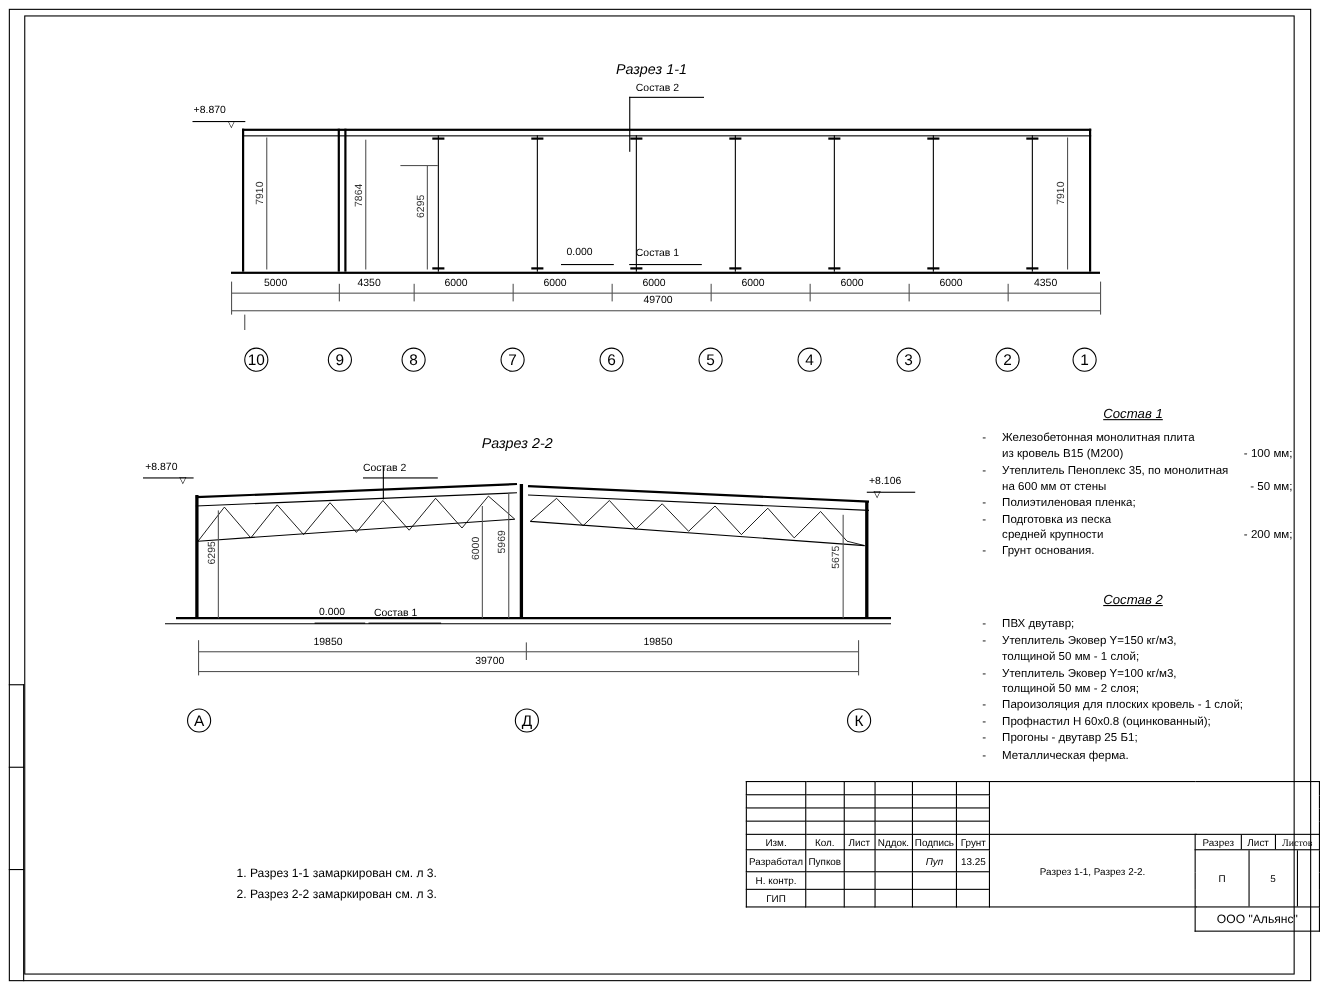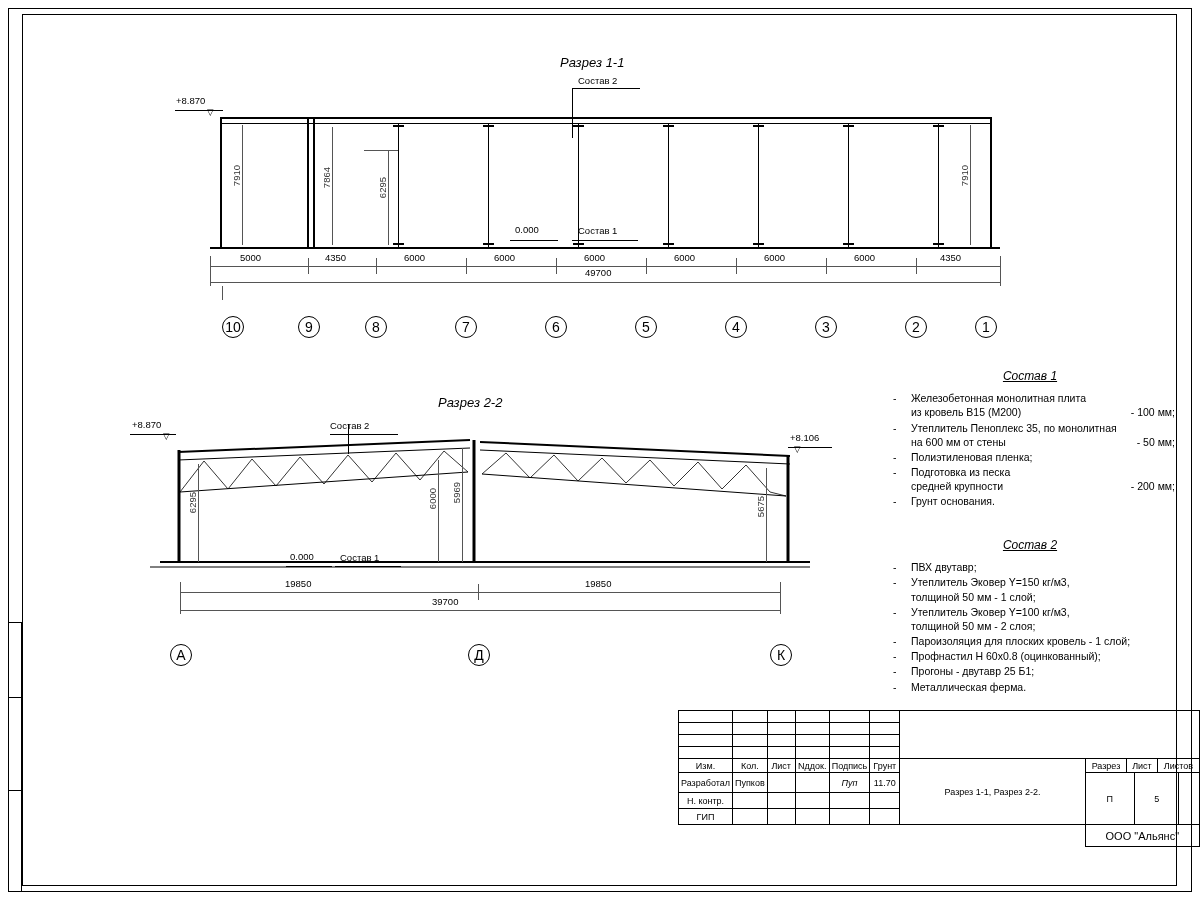--- a/index.html
+++ b/index.html
@@ -321,20 +321,24 @@
         <span class="dash">-</span>
         <span>Прогоны - двутавр 25 Б1;</span>
       </li>
       <li>
         <span class="dash">-</span>
         <span>Металлическая ферма.</span>
       </li>
     </ul>
   </div>
 
+  <div class="notes">
+    <div>1. Разрез 1-1 замаркирован см. л 3.</div>
+    <div>2. Разрез 2-2 замаркирован см. л 3.</div>
+  </div>
 
   <div id="stamp">
     <table>
       <tbody>
           <tr>
         <td style="width:36px; height:12px;"></td>
         <td style="width:28px;"></td>
         <td style="width:28px;"></td>
         <td style="width:34px;"></td>
         <td style="width:40px;"></td>
@@ -372,33 +376,33 @@
         <td class="c">Nддок.</td>
         <td class="c">Подпись</td>
         <td class="c">Грунт</td>
         <td rowspan="4" colspan="2" class="c" style="width:150px;">Разрез 1-1, Разрез 2-2.</td>
         <td colspan="2" style="height:14px; padding:0;">
           <table style="width:100%; height:100%; border-collapse:collapse;">
             <tbody>
                   <tr>
               <td class="c" style="border:none; border-right:1px solid #000;">Разрез</td>
               <td class="c" style="border:none; border-right:1px solid #000;">Лист</td>
-              <td class="c" style="border:none;">Листов</td>
+              <td class="c" style="border:none;font-family:Liberation Serif, serif;">Листов</td>
             </tr>
           </tbody>
               </table>
         </td>
       </tr>
       <tr>
         <td class="c" style="height:20px;">Разработал</td>
         <td class="c">Пупков</td>
         <td class="c"></td>
         <td class="c"></td>
         <td class="c" style="font-style:italic;">Пуп</td>
-        <td class="c">11.70</td>
+        <td class="c">13.25</td>
         <td colspan="2" rowspan="3" style="padding:0;">
           <table style="width:100%; height:100%; border-collapse:collapse;">
             <tbody>
                   <tr>
               <td class="c" style="border:none; border-right:1px solid #000;">П</td>
               <td class="c" style="border:none; border-right:1px solid #000;">5</td>
               <td class="c" style="border:none;"></td>
             </tr>
           </tbody>
               </table>

